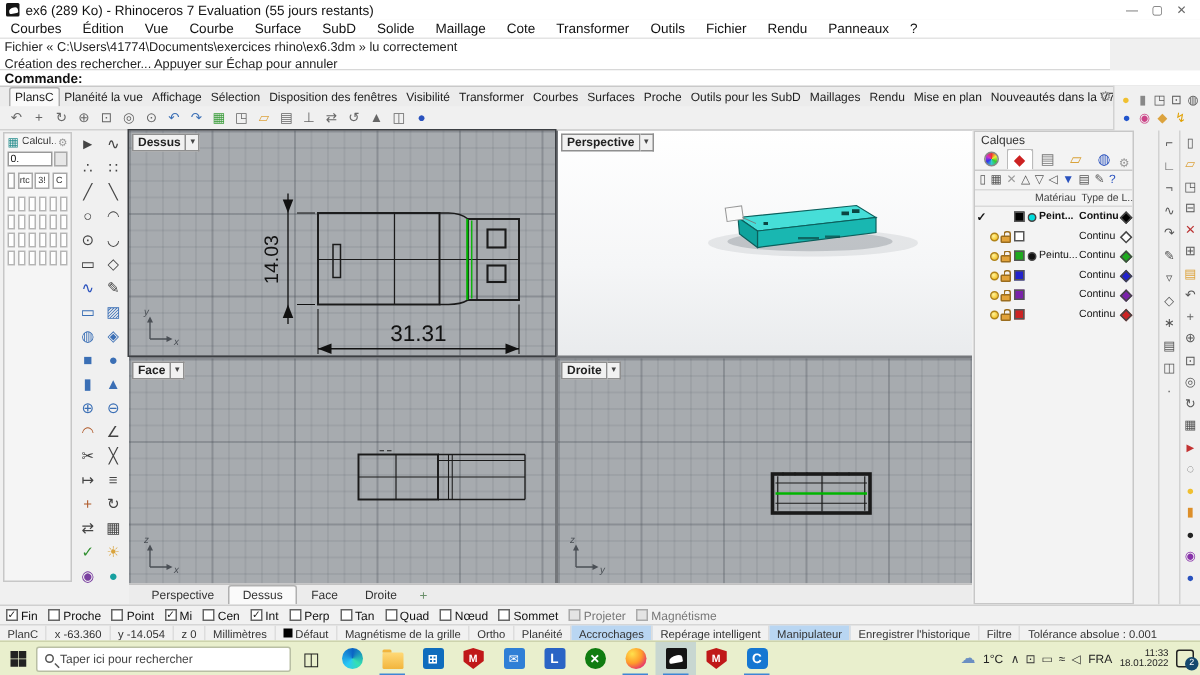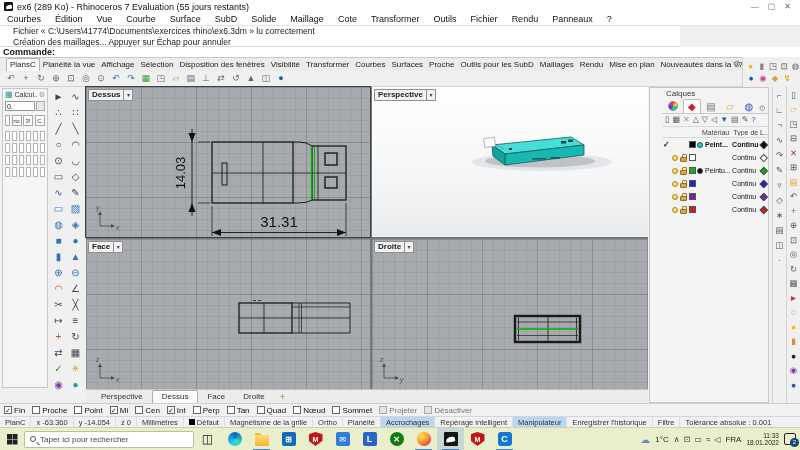--- a/index.html
+++ b/index.html
@@ -10,22 +10,22 @@
   
   .titlebar{position:absolute;left:0;top:0;width:800px;height:13px;background:#fff;
     display:flex;align-items:center;gap:4px;padding:0 4px;font-size:9px;}
   .appicon{width:9px;height:9px;background:#151515;border-radius:1px;position:relative;flex:0 0 auto;}
   .appicon::before{content:"";position:absolute;left:1.5px;top:3px;width:6px;height:4px;background:#fff;
     border-radius:60% 40% 20% 20%;transform:rotate(-10deg);}
   .winctl{margin-left:auto;display:flex;gap:9px;padding-right:5px;color:#666;font-size:8px;line-height:13px;}
   .menubar{position:absolute;left:0;top:13px;width:800px;height:13px;background:#fff;
     display:flex;align-items:center;font-size:9px;border-bottom:1px solid #e4e4e4;}
   .menubar span{padding:0 7px;white-space:nowrap;}
-  .cmdhist{position:absolute;left:0;top:26px;width:680px;height:21px;background:#fff;
-    font-size:8.5px;line-height:10.5px;padding-left:13px;color:#222;border-bottom:1px solid #d8d8d8;}
+  .cmdhist{position:absolute;left:0;top:26px;width:740px;height:21px;background:#fff;
+    font-size:8.5px;line-height:10.5px;padding-left:3px;color:#222;border-bottom:1px solid #d8d8d8;}
   .cmdline{position:absolute;left:0;top:47px;width:800px;height:11px;background:#fff;
     font-size:9px;font-weight:bold;line-height:11px;padding-left:3px;border-bottom:1px solid #c9c9c9;}
 
   
   .ribbontabs{position:absolute;left:0;top:58px;width:742px;height:13px;background:#ececec;
     display:flex;justify-content:space-between;align-items:flex-end;padding:0 6px;font-size:8px;}
   .rtab{white-space:nowrap;line-height:12px;padding:0 3px;color:#222;}
   .rtab.active{background:#fafafa;border:1px solid #b0b0b0;border-bottom:none;border-radius:2px 2px 0 0;}
   .ribbongear{position:absolute;left:733px;top:59px;font-size:9px;color:#888;}
   .iconrow{position:absolute;left:0;top:71px;width:742px;height:16px;background:#f0f0f0;
@@ -75,22 +75,22 @@
   .vptitle .arr{background:#f1f1f1;border:1px solid #8f8f8f;border-left:none;width:9px;
     font-size:6px;line-height:10px;text-align:center;color:#444;}
   .vpsvg{position:absolute;left:0;top:0;}
   .vptabs{position:absolute;left:86px;top:389px;width:562px;height:14px;background:#ececec;
     border-top:1px solid #c2c2c2;display:flex;align-items:flex-end;font-size:8px;padding-left:6px;}
   .vptab{padding:0 9px;line-height:12px;color:#333;}
   .vptab.active{background:#fafafa;border:1px solid #b0b0b0;border-bottom:none;border-radius:2px 2px 0 0;}
   .vptab-add{padding:0 6px;color:#6a8f6a;font-size:9px;line-height:12px;}
 
   
-  .layers{position:absolute;left:649px;top:87px;width:120px;height:316px;background:#f3f3f3;
-    border:1px solid #c7c7c7;font-size:7px;padding-left:12px;}
+  .layers{position:absolute;left:649px;top:87px;width:107px;height:316px;background:#f3f3f3;
+    border:1px solid #c7c7c7;font-size:7px;}
   .lay-title{height:11px;line-height:11px;padding-left:4px;color:#333;font-size:8px;}
   .lay-tabs{display:flex;align-items:flex-end;gap:1px;height:15px;padding:0 2px;border-bottom:1px solid #c9c9c9;}
   .lay-tab{width:18px;height:14px;display:flex;align-items:center;justify-content:center;font-size:10px;}
   .lay-tab.active{background:#fff;border:1px solid #bbb;border-bottom:none;border-radius:2px 2px 0 0;}
   .wheel{width:10px;height:10px;border-radius:50%;
     background:conic-gradient(#e33,#ee3,#3c3,#3cc,#33e,#c3c,#e33);border:0.5px solid #888;}
   .lay-gear{margin-left:auto;color:#999;font-size:8px;}
   .lay-tools{display:flex;align-items:center;gap:3px;height:13px;padding:0 3px;border-bottom:1px solid #d9d9d9;}
   .lay-tools span{font-size:8px;line-height:12px;}
   .lay-cols{display:flex;height:11px;align-items:center;border-bottom:1px solid #d9d9d9;color:#444;}
@@ -207,21 +207,21 @@
       <span>Transformer</span>
       <span>Outils</span>
       <span>Fichier</span>
       <span>Rendu</span>
       <span>Panneaux</span>
       <span>?</span>
     </div>
 
   <div class="cmdhist" id="cmdhist">
       <div>Fichier « C:\Users\41774\Documents\exercices rhino\ex6.3dm » lu correctement</div>
-      <div>Création des maillages... Appuyer sur Échap pour annuler</div>
+      <div>Création des rechercher... Appuyer sur Échap pour annuler</div>
     </div>
   <div class="cmdline">
     <span>Commande:</span>
   </div>
 
   <div class="ribbontabs" id="ribbontabs">
       <span class="rtab active">PlansC</span>
       <span class="rtab">Planéité la vue</span>
       <span class="rtab">Affichage</span>
       <span class="rtab">Sélection</span>
@@ -742,21 +742,21 @@
       <span class="os">
         <span class="cb"></span>
         <span>Sommet</span>
       </span>
       <span class="os dis">
         <span class="cb"></span>
         <span>Projeter</span>
       </span>
       <span class="os dis">
         <span class="cb"></span>
-        <span>Désactiver</span>
+        <span>Magnétisme</span>
       </span>
     </div>
 
   <div class="status" id="status">
       <span class="seg">
         <span>PlanC</span>
       </span>
       <span class="seg">
         <span>x -63.360</span>
       </span>

